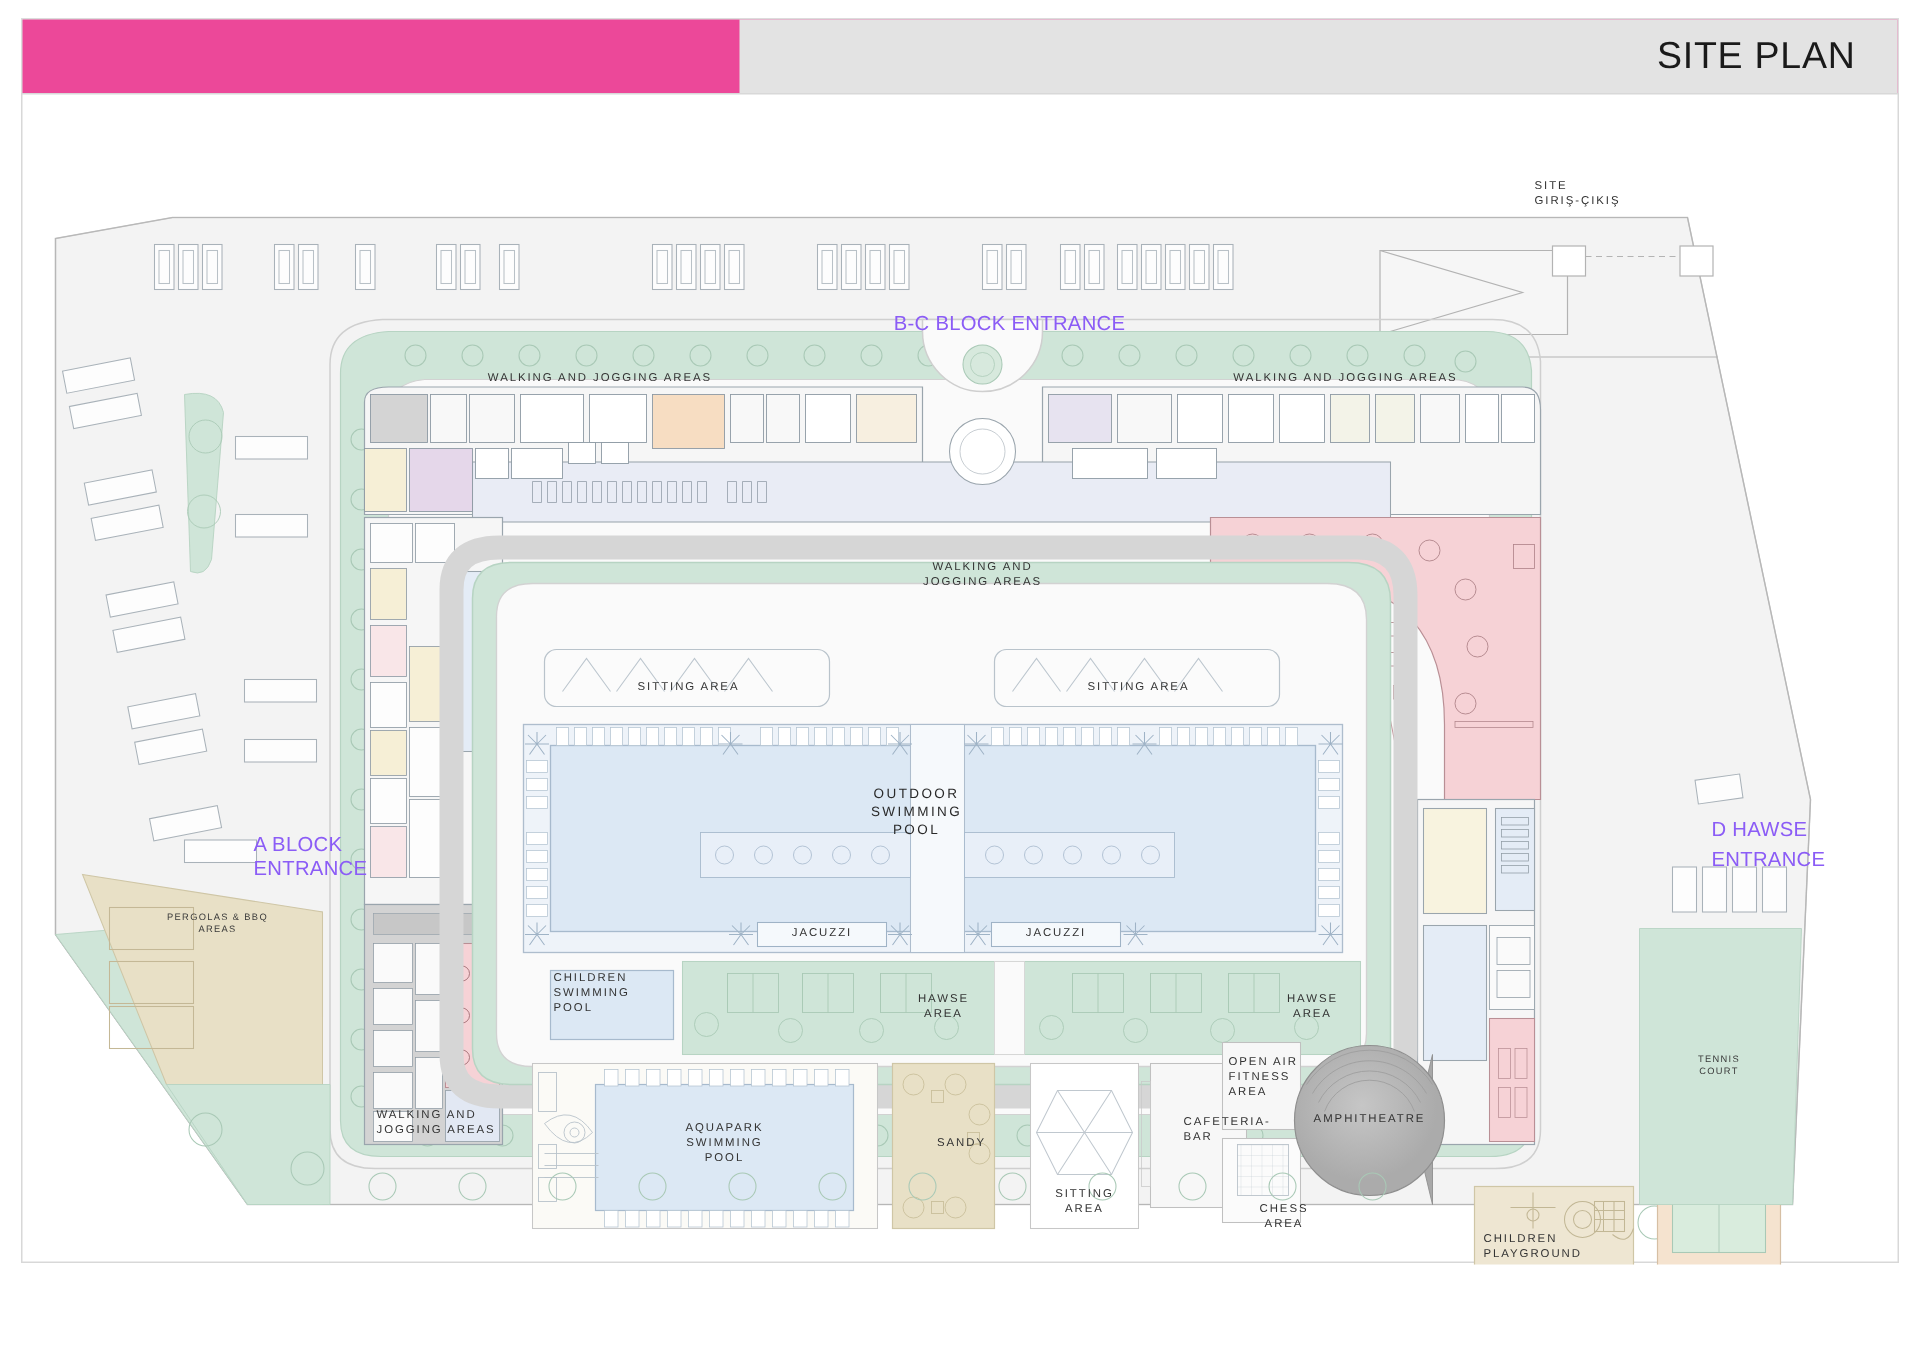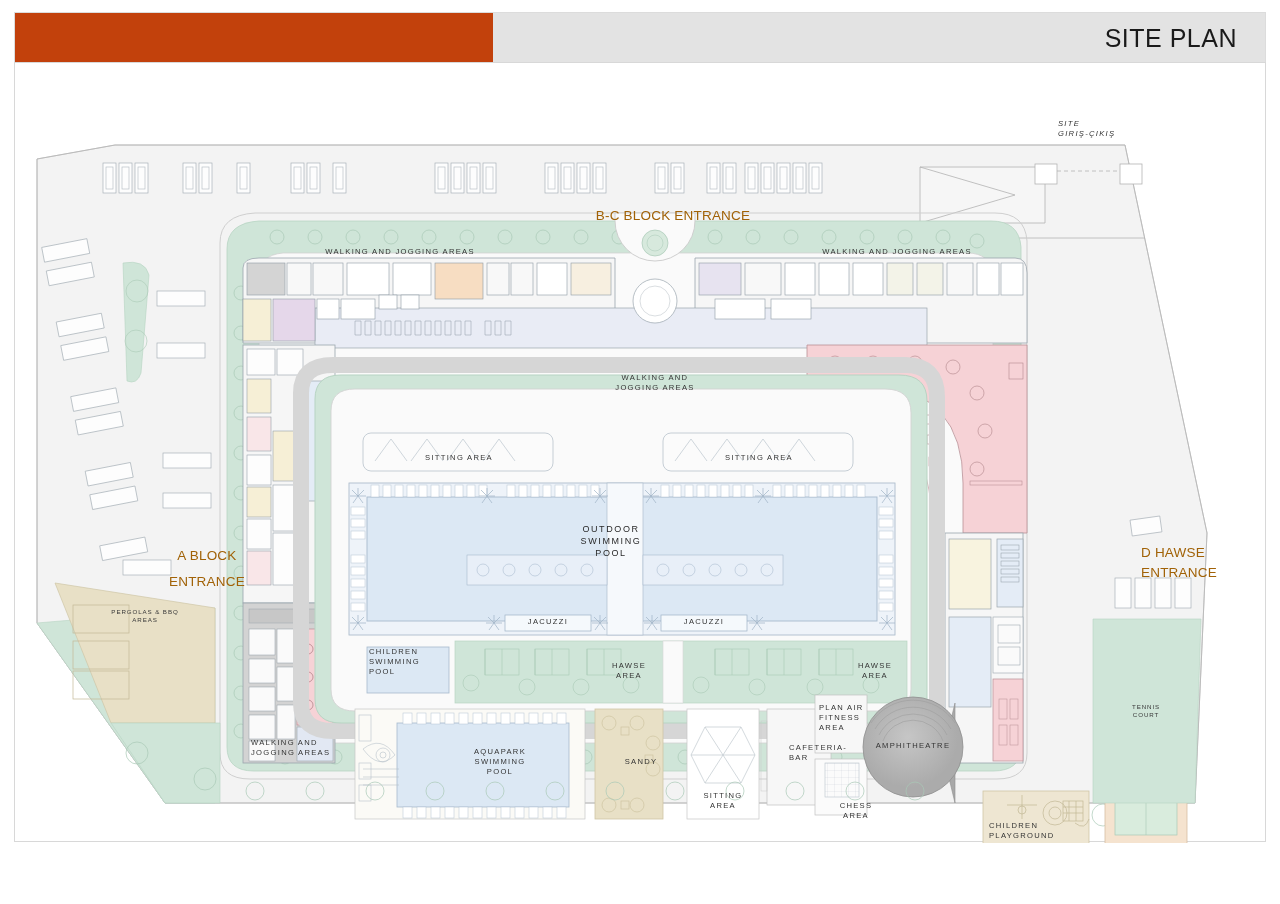--- a/index.html
+++ b/index.html
@@ -4,33 +4,33 @@
 <title>Site Plan</title>
 <style>
   html,body{margin:0;padding:0;background:#ffffff;}
   body{width:1280px;height:904px;overflow:hidden;
        font-family:"Liberation Sans", sans-serif;color:#1c1c1c;}
 
   
   #sheet{position:absolute;left:14px;top:62px;width:1252px;height:780px;
          background:#ffffff;border:1px solid #d8d8d8;box-sizing:border-box;}
   #titlebar{position:absolute;left:14px;top:12px;right:14px;height:52px;
-            border:1px solid #dcdcdc;box-sizing:border-box;background:#c2410c;}
+            border:1px solid #dcdcdc;box-sizing:border-box;background:#ec4899;}
   #titlebar .gray{position:absolute;right:0;top:0;bottom:0;width:772px;
             background:#e3e3e3;}
   #titlebar .title{position:absolute;right:28px;top:50%;transform:translateY(-50%);
             font-size:25px;letter-spacing:.5px;color:#1a1a1a;}
 
   
   #canvas{position:absolute;left:0;top:0;width:1252px;height:780px;}
   #canvas svg{position:absolute;left:0;top:0;}
 
   
   .lbl{position:absolute;white-space:pre;pointer-events:none;}
-  .major{font-size:13.5px;color:#a16207;letter-spacing:.2px;padding-left:36px;}
+  .major{font-size:13.5px;color:#8b5cf6;letter-spacing:.2px;padding-left:36px;}
   .mid{font-size:9px;letter-spacing:1.6px;color:#2a2a2a;line-height:12px;}
   .small{font-size:7.6px;letter-spacing:1.3px;color:#333;line-height:10px;}
   .tiny{font-size:6.2px;letter-spacing:.9px;color:#3a3a3a;line-height:8px;}
   .ctr{text-align:center;transform:translateX(-50%);}
 </style>
 </head>
 <body>
 
 <div id="titlebar">
   <div class="gray"></div>
@@ -672,27 +672,27 @@
           <circle cx="660" cy="728" r="9"></circle>
           <circle cx="720" cy="728" r="9"></circle>
     <circle cx="780" cy="728" r="9"></circle>
           <circle cx="840" cy="728" r="9"></circle>
           <circle cx="900" cy="728" r="9"></circle>
   </g>
 </svg>
 
 <div class="lbl major ctr" style="left:640px;top:145px;">B-C BLOCK ENTRANCE</div>
 
-<div class="lbl major" style="left:118px;top:480px;line-height:26px;text-align:center;">A BLOCK
+<div class="lbl major" style="left:118px;top:492px;line-height:16px;">A BLOCK
 ENTRANCE</div>
 
 <div class="lbl major" style="left:1090px;top:480px;line-height:20px;">D HAWSE
 ENTRANCE</div>
 
-<div class="lbl small" style="left:1043px;top:56px;line-height:10px;font-style:italic;">SITE
+<div class="lbl small" style="left:1008px;top:56px;line-height:10px;">SITE
 GIRIŞ-ÇIKIŞ</div>
 
 <div class="lbl small ctr" style="left:385px;top:184px;">WALKING AND JOGGING AREAS</div>
 
 <div class="lbl small ctr" style="left:882px;top:184px;">WALKING AND JOGGING AREAS</div>
 
 <div class="lbl small ctr" style="left:640px;top:310px;">WALKING AND
 JOGGING AREAS</div>
 
 <div class="lbl small" style="left:236px;top:675px;">WALKING AND
@@ -707,36 +707,36 @@
 POOL</div>
 
 <div class="lbl small ctr" style="left:533px;top:554px;">JACUZZI</div>
 
 <div class="lbl small ctr" style="left:689px;top:554px;">JACUZZI</div>
 
 <div class="lbl small" style="left:354px;top:584px;">CHILDREN
 SWIMMING
 POOL</div>
 
-<div class="lbl small ctr" style="left:468px;top:684px;margin-left:17px;">AQUAPARK
+<div class="lbl small ctr" style="left:468px;top:684px;">AQUAPARK
 SWIMMING
 POOL</div>
 
 <div class="lbl small ctr" style="left:614px;top:694px;padding-left:24px;">SANDY</div>
 
 <div class="lbl small ctr" style="left:614px;top:598px;">HAWSE
 AREA</div>
 
 <div class="lbl small ctr" style="left:860px;top:598px;">HAWSE
 AREA</div>
 
 <div class="lbl small" style="left:750px;top:680px;margin-left:24px;">CAFETERIA-
 BAR</div>
 
-<div class="lbl small" style="left:804px;top:640px;">PLAN AIR
+<div class="lbl small" style="left:804px;top:640px;">OPEN AIR
 FITNESS
 AREA</div>
 
 <div class="lbl small ctr" style="left:826px;top:738px;margin-left:15px;">CHESS
 AREA</div>
 
 <div class="lbl small ctr" style="left:708px;top:728px;">SITTING
 AREA</div>
 
 <div class="lbl small ctr" style="left:898px;top:678px;">AMPHITHEATRE</div>

